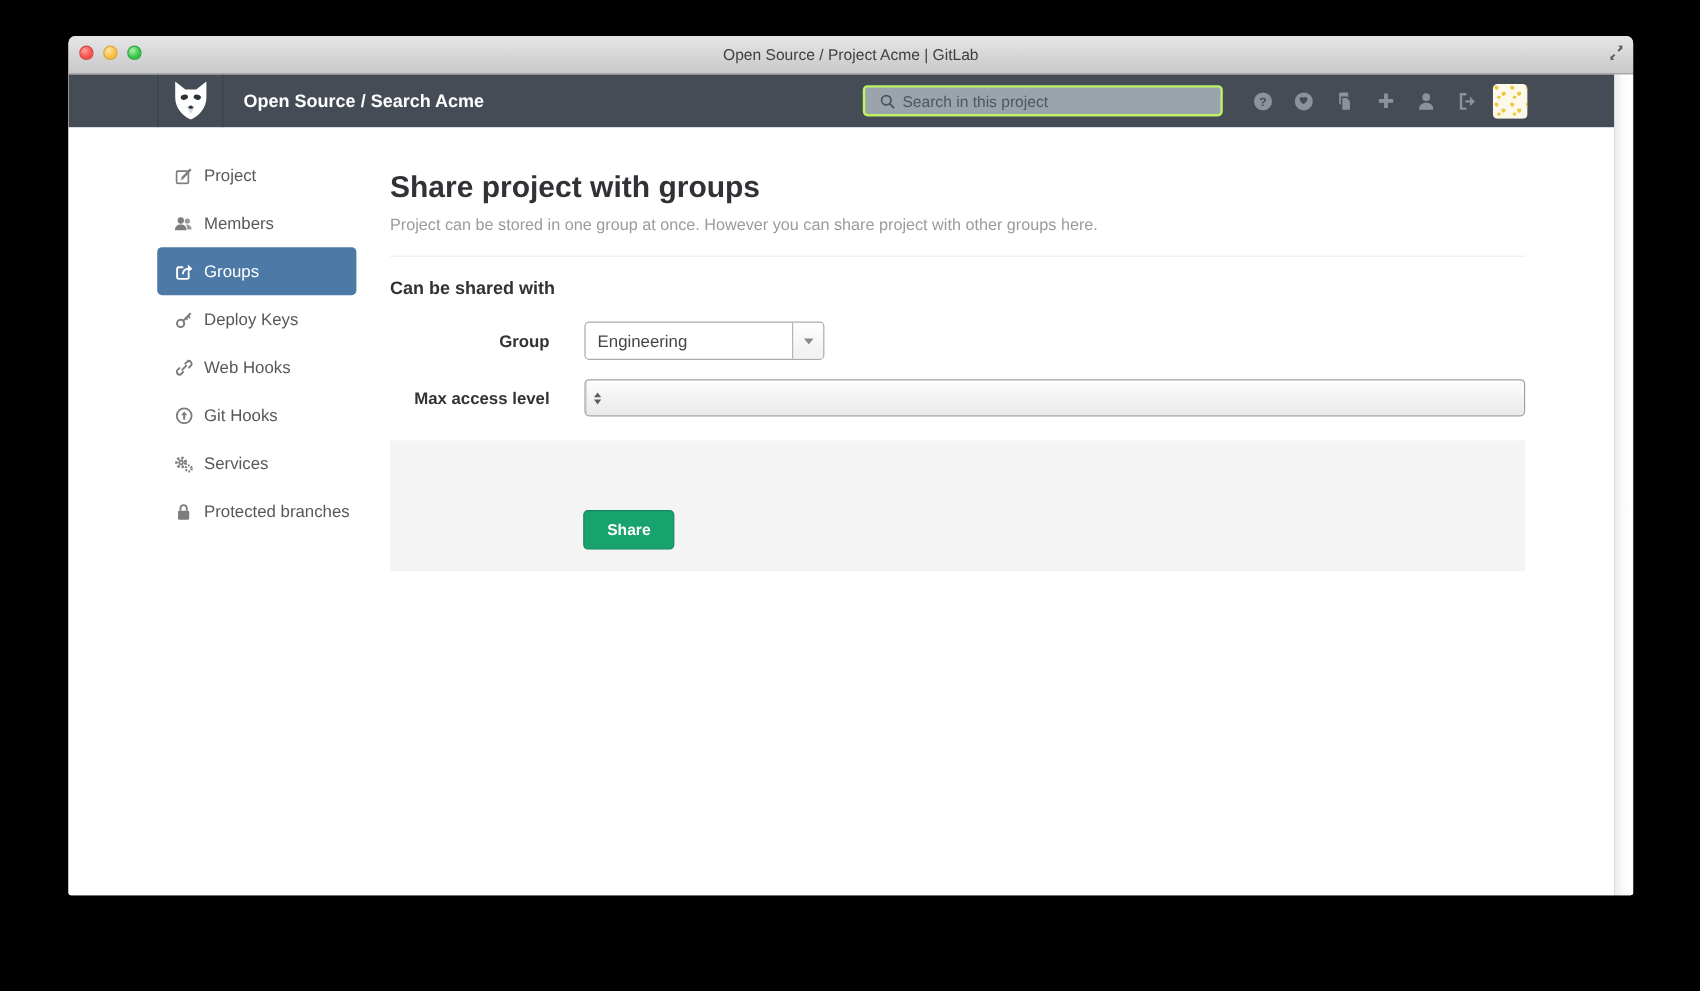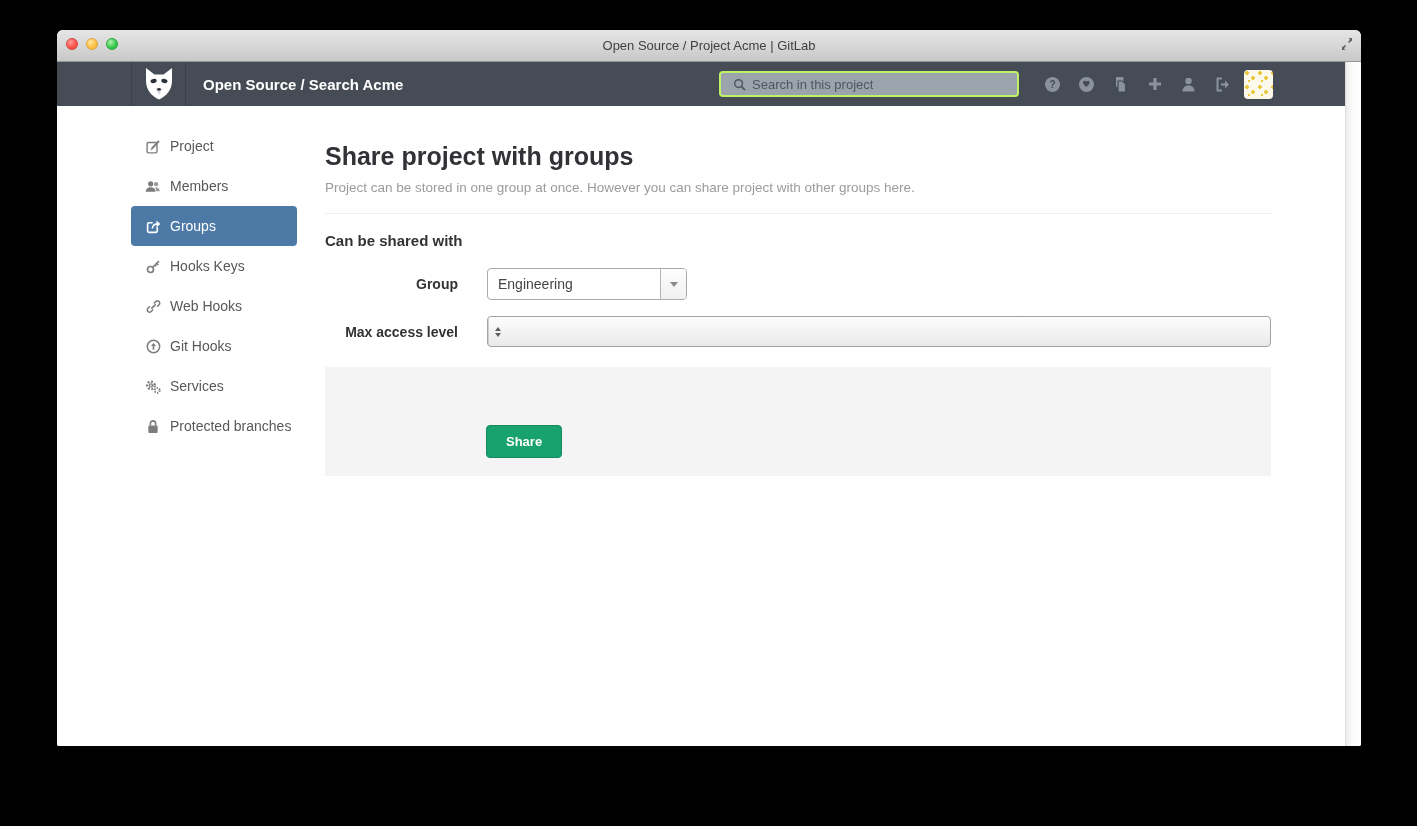--- a/index.html
+++ b/index.html
@@ -257,21 +257,21 @@
           </div>
 
           <div class="side-item">
             <span class="sicon">
               <svg width="15" height="15" viewBox="0 0 16 16">
                 <circle cx="4.8" cy="11.2" r="3.2" fill="none" stroke="#7d7d7d" stroke-width="1.8"></circle>
                 <path d="M7.2 8.8 L13.8 2.2" stroke="#7d7d7d" stroke-width="1.8"></path>
                 <path d="M11.4 4.6 L13.2 6.4 M9.6 6.4 L11 7.8" stroke="#7d7d7d" stroke-width="1.6"></path>
               </svg>
             </span>
-            <span>Hooks Keys</span>
+            <span>Deploy Keys</span>
           </div>
 
           <div class="side-item">
             <span class="sicon">
               <svg width="15" height="15" viewBox="0 0 16 16">
                 <g stroke="#7d7d7d" stroke-width="1.7" fill="none" stroke-linecap="round">
                   <path d="M6.2 9.8 L9.8 6.2"></path>
                   <path d="M8.9 4.3 L10.5 2.7 A2.4 2.4 0 0 1 13.9 6.1 L12.3 7.7"></path>
                   <path d="M7.1 11.7 L5.5 13.3 A2.4 2.4 0 0 1 2.1 9.9 L3.7 8.3"></path>
                 </g>

